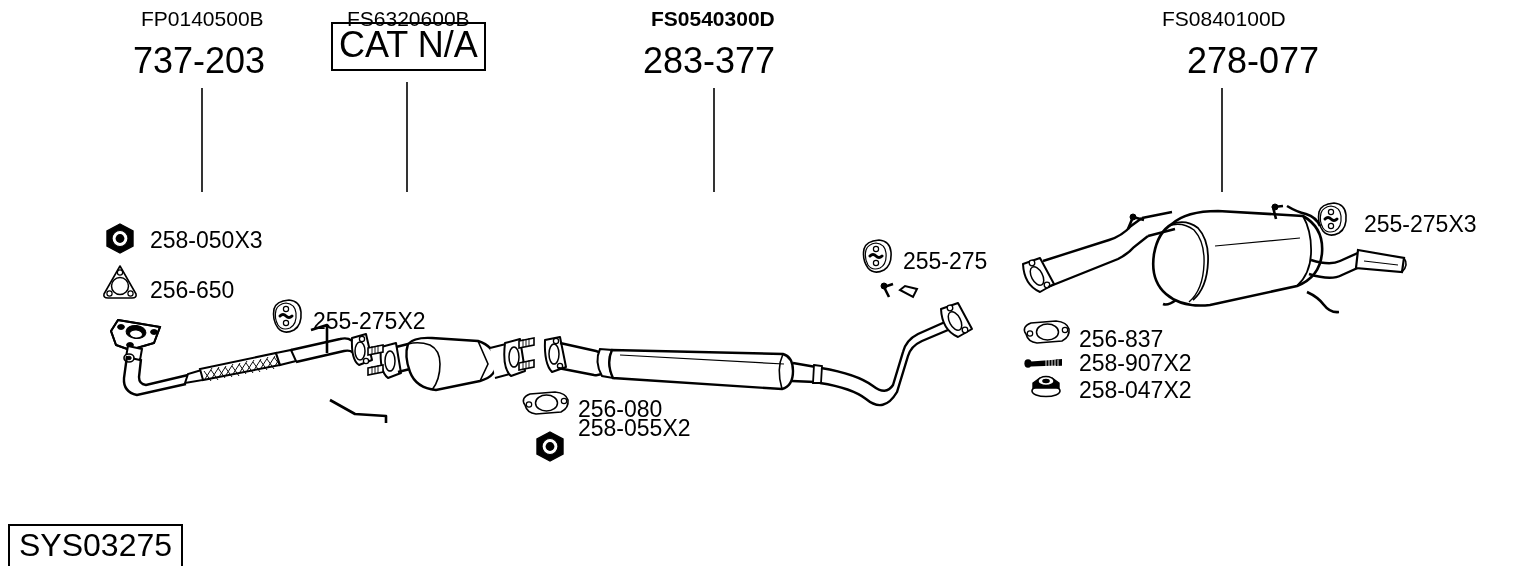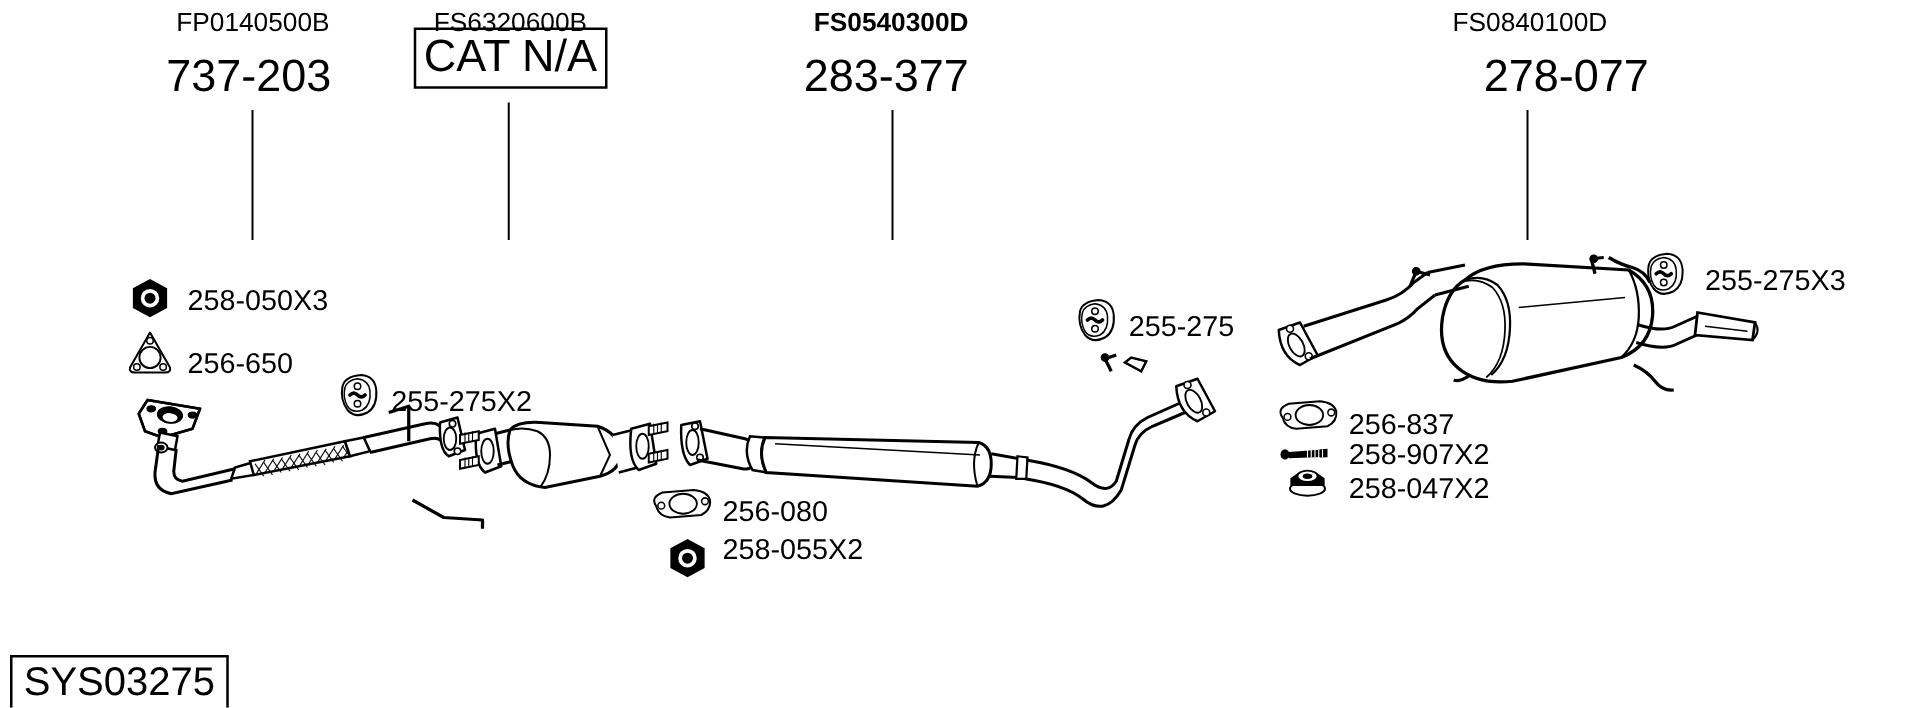--- a/index.html
+++ b/index.html
@@ -47,21 +47,21 @@
   <div class="partno boxed" style="left:331px;top:22px;">CAT N/A</div>
   <div class="partno" style="left:643px;top:42px;">283-377</div>
   <div class="partno" style="left:1152px;top:42px;margin-left:35px;">278-077</div>
 
   <div class="hw" style="left:150px;top:229px;">258-050X3</div>
   <div class="hw" style="left:150px;top:279px;">256-650</div>
   <div class="hw" style="left:313px;top:310px;">255-275X2</div>
   <div class="hw" style="left:903px;top:250px;">255-275</div>
   <div class="hw" style="left:1364px;top:213px;text-align:right;">255-275X3</div>
   <div class="hw" style="left:578px;top:398px;">256-080</div>
-  <div class="hw" style="left:578px;top:428px;text-align:center;">258-055X2</div>
+  <div class="hw" style="left:578px;top:417px;text-align:center;">258-055X2</div>
   <div class="hw" style="left:1079px;top:328px;">256-837</div>
   <div class="hw" style="left:1079px;top:352px;">258-907X2</div>
   <div class="hw" style="left:1079px;top:379px;">258-047X2</div>
 
   <div class="syscode" style="left:8px;top:524px;">SYS03275</div>
 
   <svg width="1530" height="566" viewBox="0 0 1530 566">
 
     <g stroke="#000" stroke-width="1.6" fill="none">
       <line x1="202" y1="88" x2="202" y2="192"></line>

